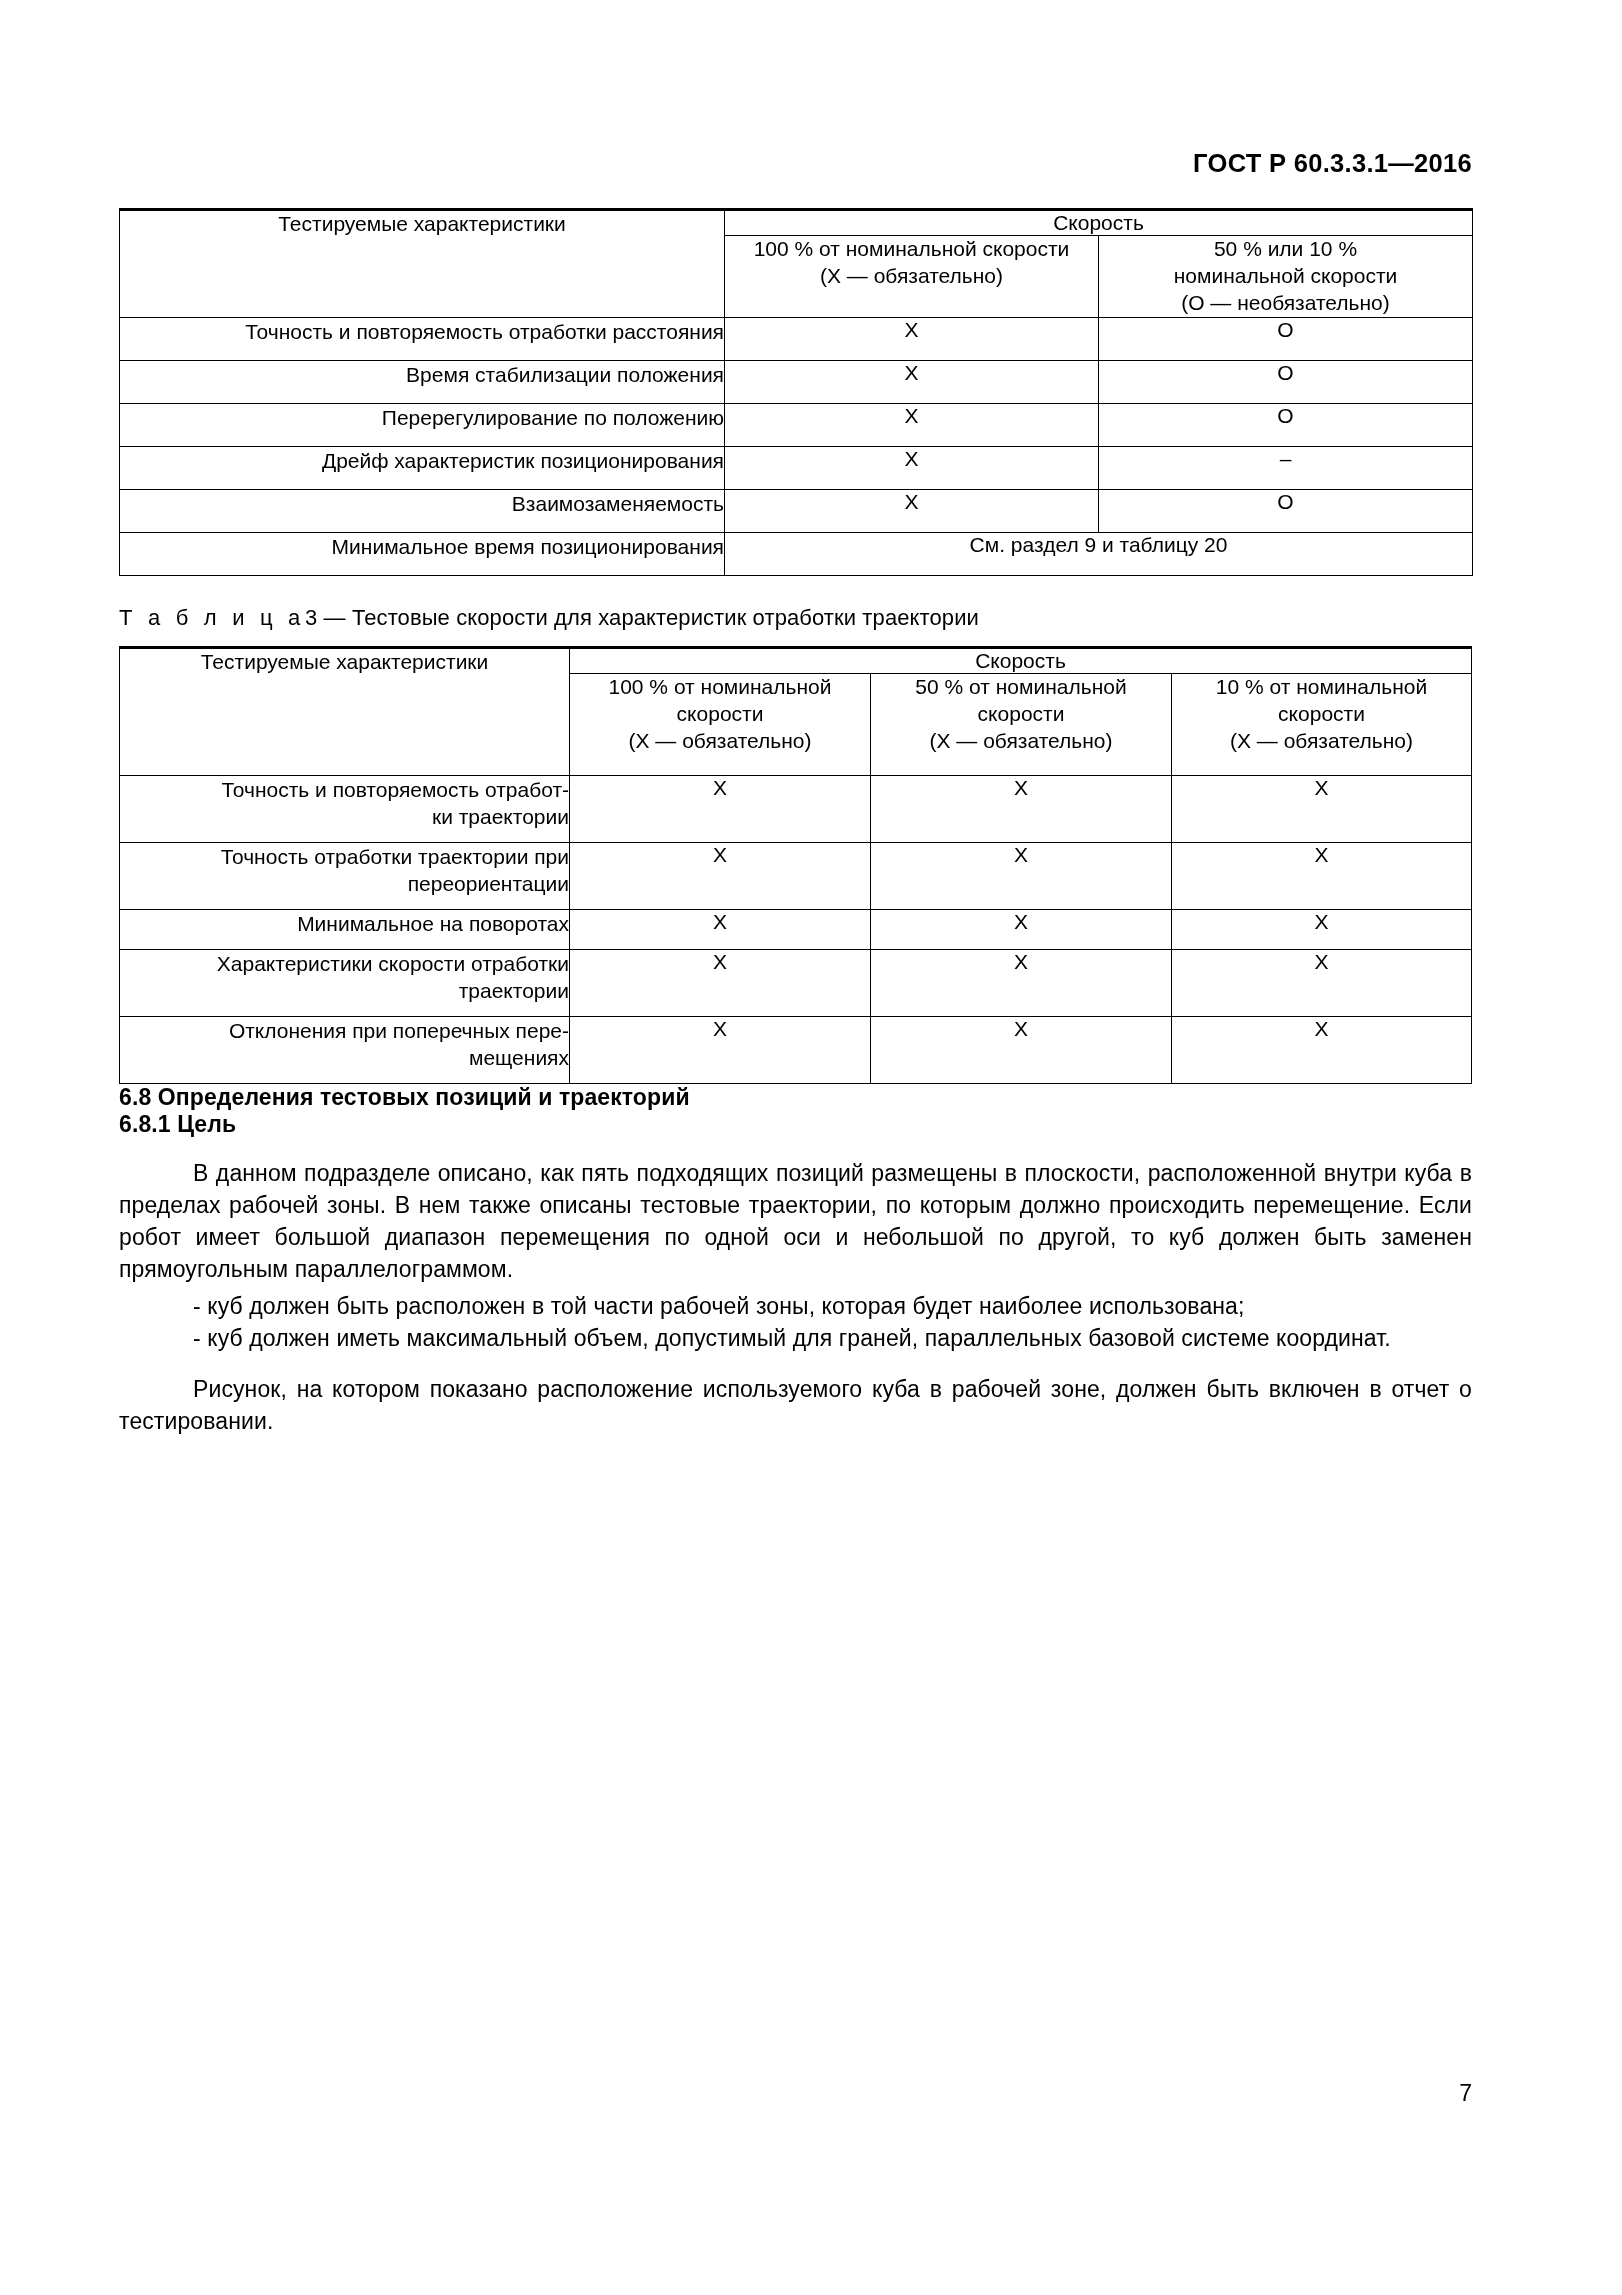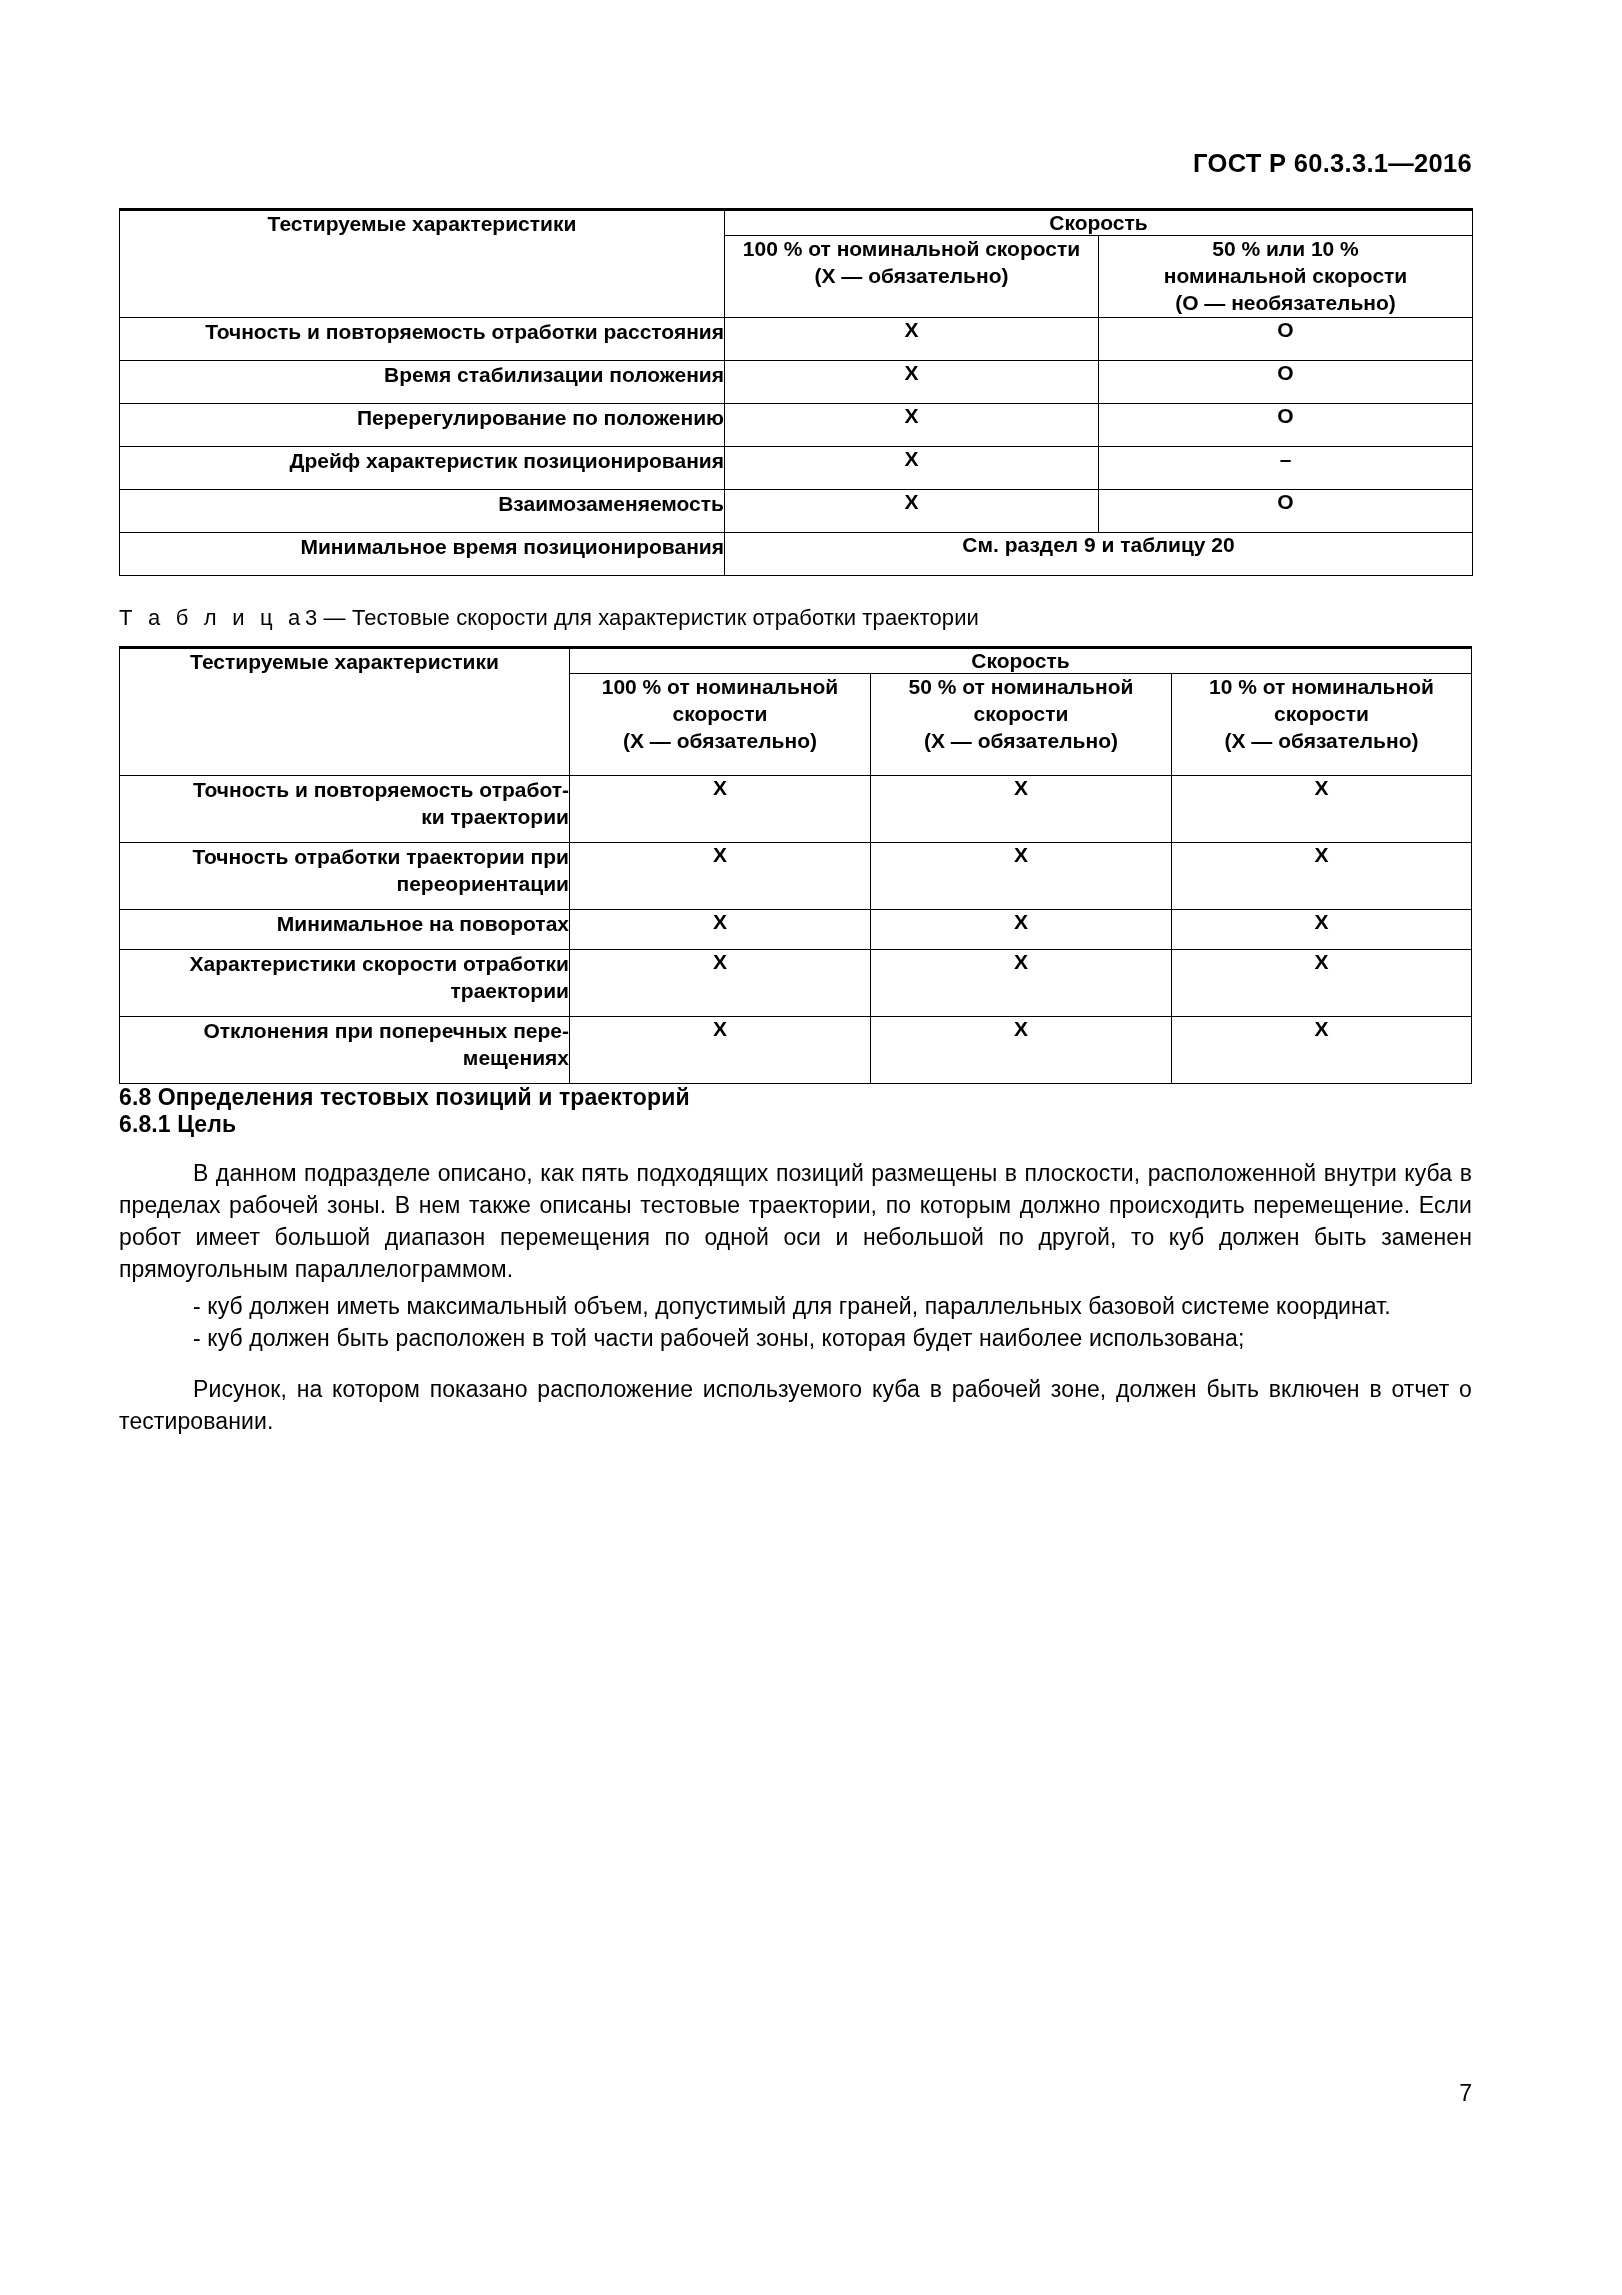--- a/index.html
+++ b/index.html
@@ -62,21 +62,21 @@
   table.gost {
     border-collapse: collapse;
     width: 1353px;
     table-layout: fixed;
     font-size: 21px;
   }
   table.gost td,
   table.gost th {
     border: 1.3px solid #000000;
     padding: 0;
-    font-weight: bold;
+    font-weight: normal;
     vertical-align: top;
   }
   table.gost .outer-top td,
   table.gost .outer-top th { border-top-width: 3.4px; }
 
   .cell-head-center {
     text-align: center;
     vertical-align: middle;
     padding: 9.4px 8px;
     line-height: 1.28;
@@ -304,22 +304,22 @@
 
     <h2 class="sec h-68">6.8 Определения тестовых позиций и траекторий</h2>
 
     <h3 class="sec h-681">6.8.1 Цель</h3>
 
     <p class="body">В данном подразделе описано, как пять подходящих позиций размещены в плоскости, расположенной внутри куба в пределах рабочей зоны. В нем также описаны тестовые траектории, по которым должно происходить перемещение. Если робот имеет большой диапазон перемещения по одной оси и небольшой по другой, то куб должен быть заменен прямоугольным параллелограммом.</p>
 
 
 
     <ul class="dash-list">
+      <li>- куб должен быть расположен в той части рабочей зоны, которая будет наиболее использована;</li>
       <li>- куб должен иметь максимальный объем, допустимый для граней, параллельных базовой системе координат.</li>
-      <li>- куб должен быть расположен в той части рабочей зоны, которая будет наиболее использована;</li>
     </ul>
 
     <p class="body">Рисунок, на котором показано расположение используемого куба в рабочей зоне, должен быть включен в отчет о тестировании.</p>
 
   </div>
 
   <div class="page-number">7</div>
 
 </div>
 

